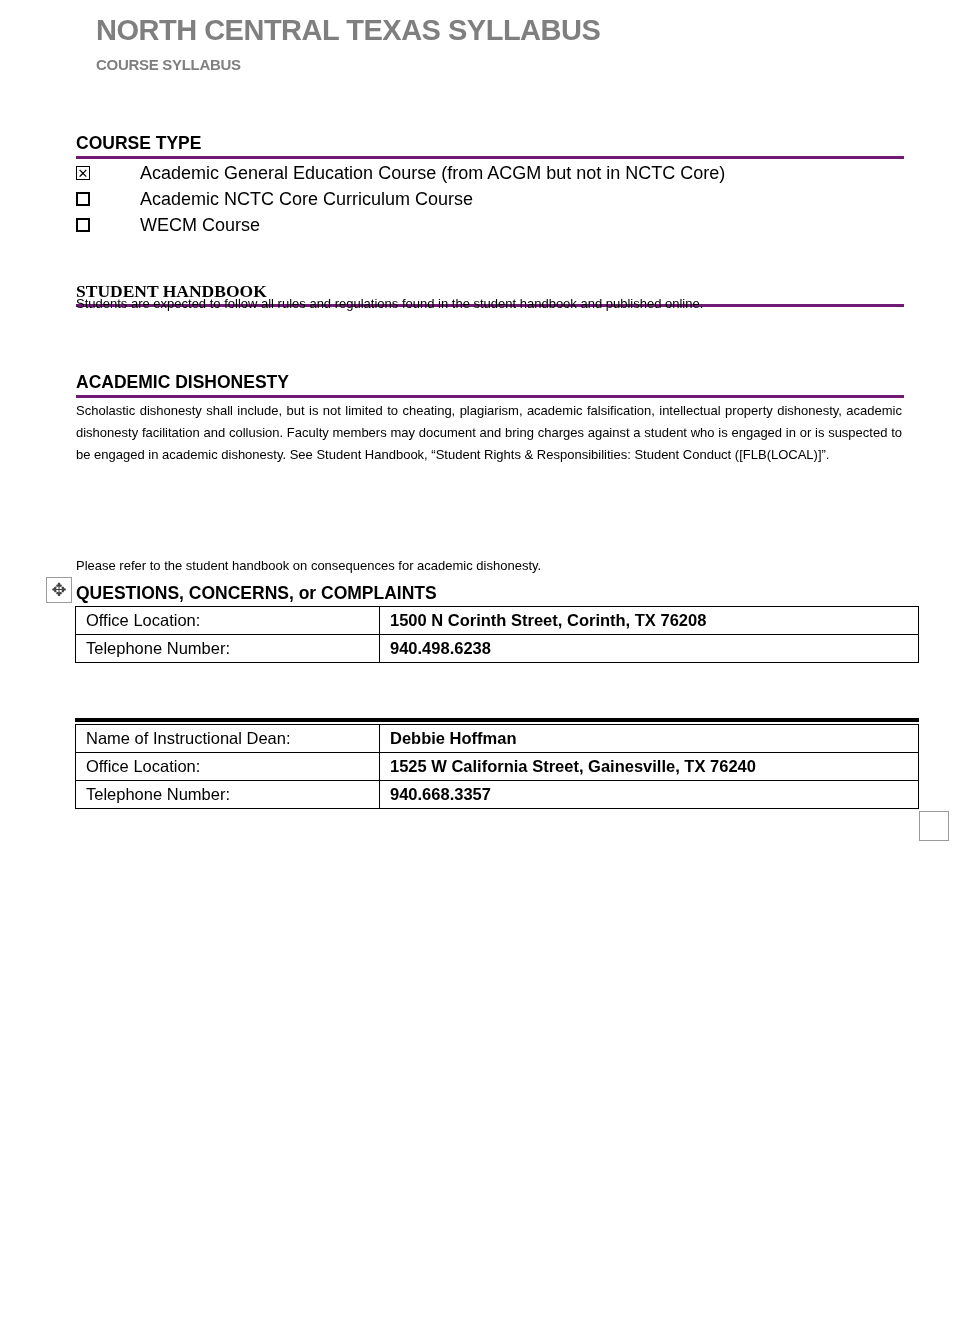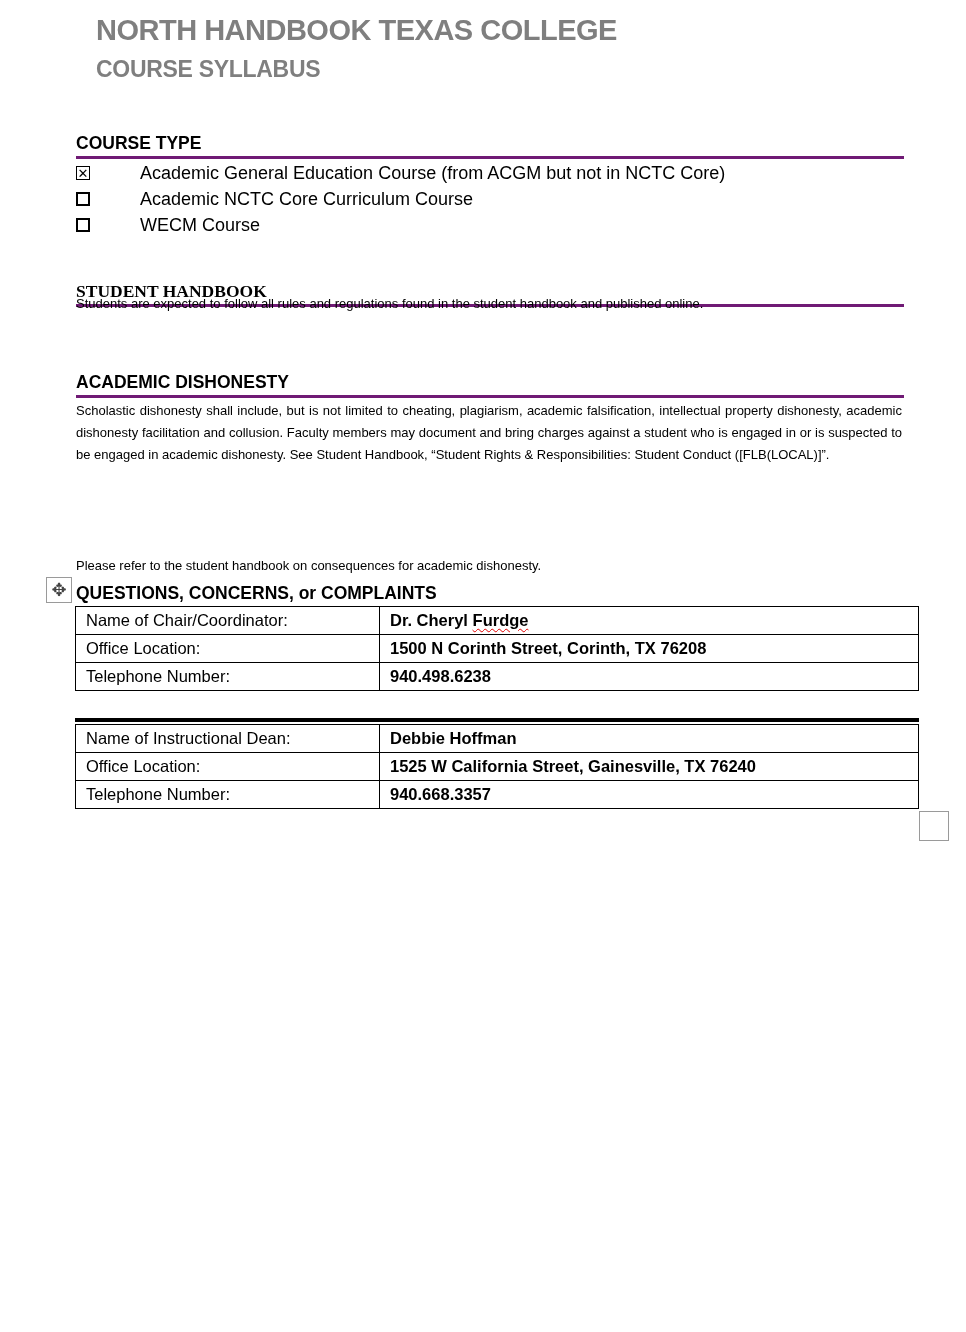--- a/index.html
+++ b/index.html
@@ -1,39 +1,39 @@
 <!DOCTYPE html>
 <html><head>
 <meta charset="utf-8">
 <style>
   html, body { margin: 0; padding: 0; background: #ffffff; }
   body { width: 966px; height: 1332px; position: relative; overflow: hidden;
          font-family: "Liberation Sans", "DejaVu Sans", sans-serif; color: #000; }
   .header-title { position: absolute; left: 96px; top: 14px; font-size: 29px; font-weight: bold; color: #7f7f7f; letter-spacing: -0.5px; }
-  .header-sub { position: absolute; left: 96px; top: 56px; font-size: 23px; font-weight: bold; color: #7f7f7f; letter-spacing: -0.3px; }
+  .header-sub { position: absolute; left: 96px; top: 56px; font-size: 15px; font-weight: bold; color: #7f7f7f; letter-spacing: -0.3px; }
   .section-heading { position: absolute; left: 76px; width: 828px; font-size: 17.5px; font-weight: bold; }
   .section-heading.ruled { border-bottom: 3px solid #701a75; padding-bottom: 2px; }
   .check-row { position: absolute; left: 76px; font-size: 18px; display: flex; align-items: center; }
   .checkbox { width: 14px; height: 14px; border: 2px solid #000; box-sizing: border-box; display: inline-flex; align-items: center; justify-content: center; font-size: 13px; line-height: 1; }
   .checkbox.checked { border-width: 1.5px; }
   .check-label { position: absolute; left: 64px; white-space: nowrap; }
   .para { position: absolute; left: 76px; width: 826px; font-size: 13px; line-height: 22px; text-align: justify; }
   .move-handle { position: absolute; left: 46px; top: 577px; width: 26px; height: 26px; border: 1.5px solid #9a9a9a; box-sizing: border-box; display: flex; align-items: center; justify-content: center; font-size: 18px; color: #444; background: #fff; }
   .resize-handle { position: absolute; left: 919px; top: 811px; width: 30px; height: 30px; border: 1.5px solid #9a9a9a; box-sizing: border-box; }
   table.info { position: absolute; left: 75px; width: 844px; border-collapse: collapse; font-size: 16.5px; }
   table.info td { border: 1px solid #000; height: 27px; padding: 0 10px; }
   table.info td.label { width: 283px; }
   table.info td.value { font-weight: bold; }
   .squiggle { text-decoration: underline wavy #e00000; text-decoration-thickness: 1px; text-underline-offset: 2px; }
 </style>
 </head>
 <body>
 
 <div>
-  <div class="header-title">NORTH HANDBOOK TEXAS COLLEGE</div>
+  <div class="header-title">NORTH CENTRAL TEXAS SYLLABUS</div>
   <div class="header-sub">COURSE SYLLABUS</div>
 </div>
 
 <div class="section-heading ruled" style="top:133px;">COURSE TYPE</div>
 
 <div class="check-row" style="top:163px; height:20px;">
   <span class="checkbox checked">✕</span>
   <span class="check-label">Academic General Education Course (from ACGM but not in NCTC Core)</span>
 </div>
 <div class="check-row" style="top:189px; height:20px;">
@@ -50,24 +50,20 @@
 
 <div class="section-heading ruled" style="top:372px;">ACADEMIC DISHONESTY</div>
 <div class="para" style="top:400px;">Scholastic dishonesty shall include, but is not limited to cheating, plagiarism, academic falsification, intellectual property dishonesty, academic dishonesty facilitation and collusion. Faculty members may document and bring charges against a student who is engaged in or is suspected to be engaged in academic dishonesty.  See Student Handbook, “Student Rights &amp; Responsibilities: Student Conduct ([FLB(LOCAL)]”.</div>
 <div class="para" style="top:555px;">Please refer to the student handbook on consequences for academic dishonesty.</div>
 
 <div class="move-handle">✥</div>
 <div class="section-heading" style="top:583px;">QUESTIONS, CONCERNS, or COMPLAINTS</div>
 
 <table class="info" style="top:606px;">
   <tbody>
-      <tr>
-    <td class="label">Name of Chair/Coordinator:</td>
-    <td class="value"><span>Dr. Cheryl </span><span class="squiggle">Furdge</span></td>
-  </tr>
   <tr>
     <td class="label">Office Location:</td>
     <td class="value">1500 N Corinth Street, Corinth, TX 76208</td>
   </tr>
   <tr>
     <td class="label">Telephone Number:</td>
     <td class="value">940.498.6238</td>
   </tr>
 </tbody>
   </table>

